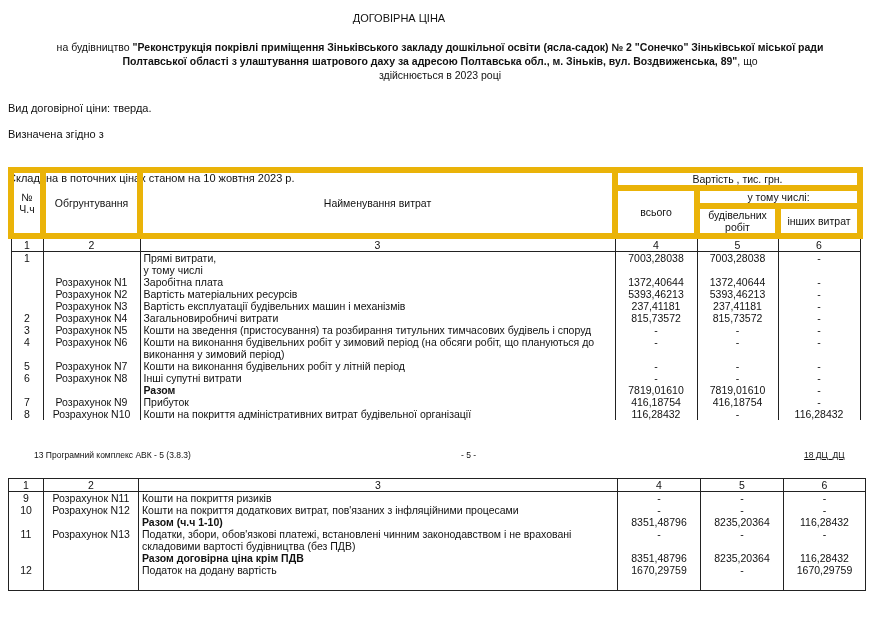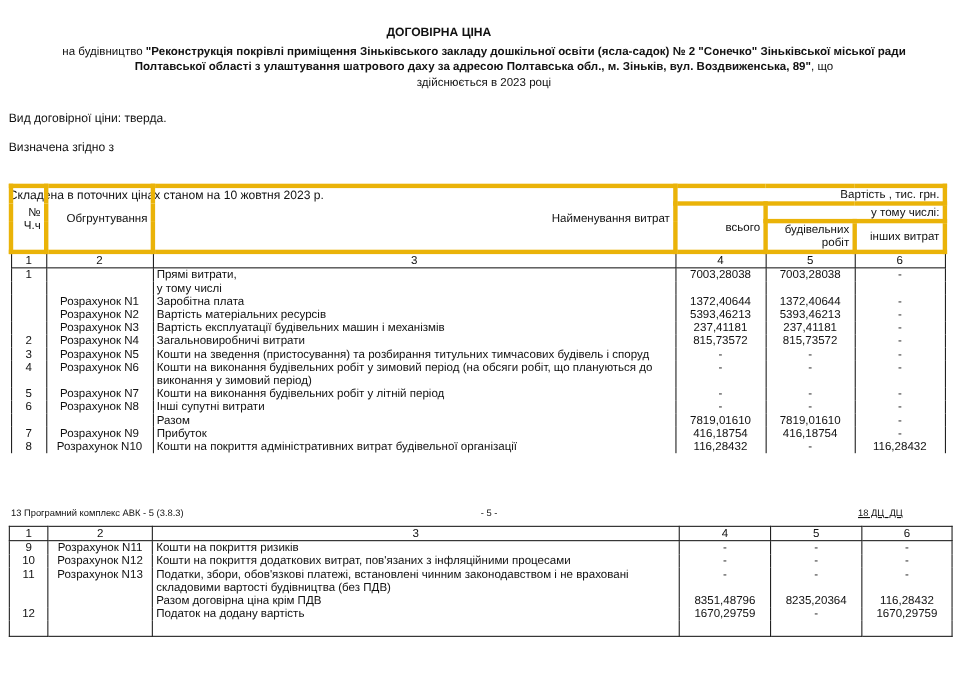--- a/index.html
+++ b/index.html
@@ -1,34 +1,34 @@
 <!DOCTYPE html>
 <html><head>
 <meta charset="utf-8">
 <style>
   html, body { margin:0; padding:0; background:#fff; }
   body { width:877px; height:626px; position:relative; overflow:hidden;
          font-family:"Liberation Sans", sans-serif; color:#111; font-size:10.5px; }
   .abs { position:absolute; }
-  .title { top:12px; left:0; width:798px; text-align:center; font-weight:bold; font-size:11px;margin-top:12px; }
+  .title { top:12px; left:0; width:798px; text-align:center; font-weight:normal; font-size:11px; }
   .subject { top:40px; left:40px; width:800px; text-align:center; font-size:10.5px; line-height:14px; }
   .subject b { font-weight:bold; }
   .meta { left:8px; font-size:11px; }
   table { border-collapse:collapse; position:absolute; table-layout:fixed; }
   td { padding:0 3px; font-size:10.5px; line-height:12px; vertical-align:top; }
   .t1 { top:167px; left:8px; width:849px; }
   .t2 { top:478px; left:8px; width:857px; }
-  .hd td { border:4px solid #eab308; text-align:right; vertical-align:middle;margin-left:33px; }
+  .hd td { border:6px solid #eab308; text-align:center; vertical-align:middle;margin-left:33px; }
   .num td { border:1px solid #222; text-align:center; }
   .body td { border-left:1px solid #222; border-right:1px solid #222; }
   .c1 { text-align:center; }
   .c2 { text-align:center; white-space:nowrap;margin-top:24px; }
   .cn { text-align:center; }
-  .bold { font-weight:normal; }
-  .footer { top:461px; font-size:8.5px; }
+  .bold { font-weight:bold; }
+  .footer { top:450px; font-size:8.5px;margin-left:24px; }
   .t2 .lastrow td { border-bottom:1px solid #222; }
   .pad { height:14px; }
 </style>
 </head>
 <body>
 
 <div class="abs title">ДОГОВІРНА ЦІНА</div>
 
 <div class="abs subject">
   <span>на будівництво</span>
@@ -215,20 +215,28 @@
       </tr>
       <tr>
         <td class="c1">10</td>
         <td class="c2">Розрахунок N12</td>
         <td>Кошти на покриття додаткових витрат, пов'язаних з інфляційними процесами</td>
         <td class="cn">-</td>
         <td class="cn">-</td>
         <td class="cn">-</td>
       </tr>
       <tr>
+        <td class="c1"></td>
+        <td class="c2"></td>
+        <td class="bold">Разом (ч.ч 1-10)</td>
+        <td class="cn">8351,48796</td>
+        <td class="cn">8235,20364</td>
+        <td class="cn">116,28432</td>
+      </tr>
+      <tr>
         <td class="c1">11</td>
         <td class="c2">Розрахунок N13</td>
         <td>Податки, збори, обов'язкові платежі, встановлені чинним законодавством і не враховані складовими вартості будівництва (без ПДВ)</td>
         <td class="cn">-</td>
         <td class="cn">-</td>
         <td class="cn">-</td>
       </tr>
       <tr>
         <td class="c1"></td>
         <td class="c2"></td>

